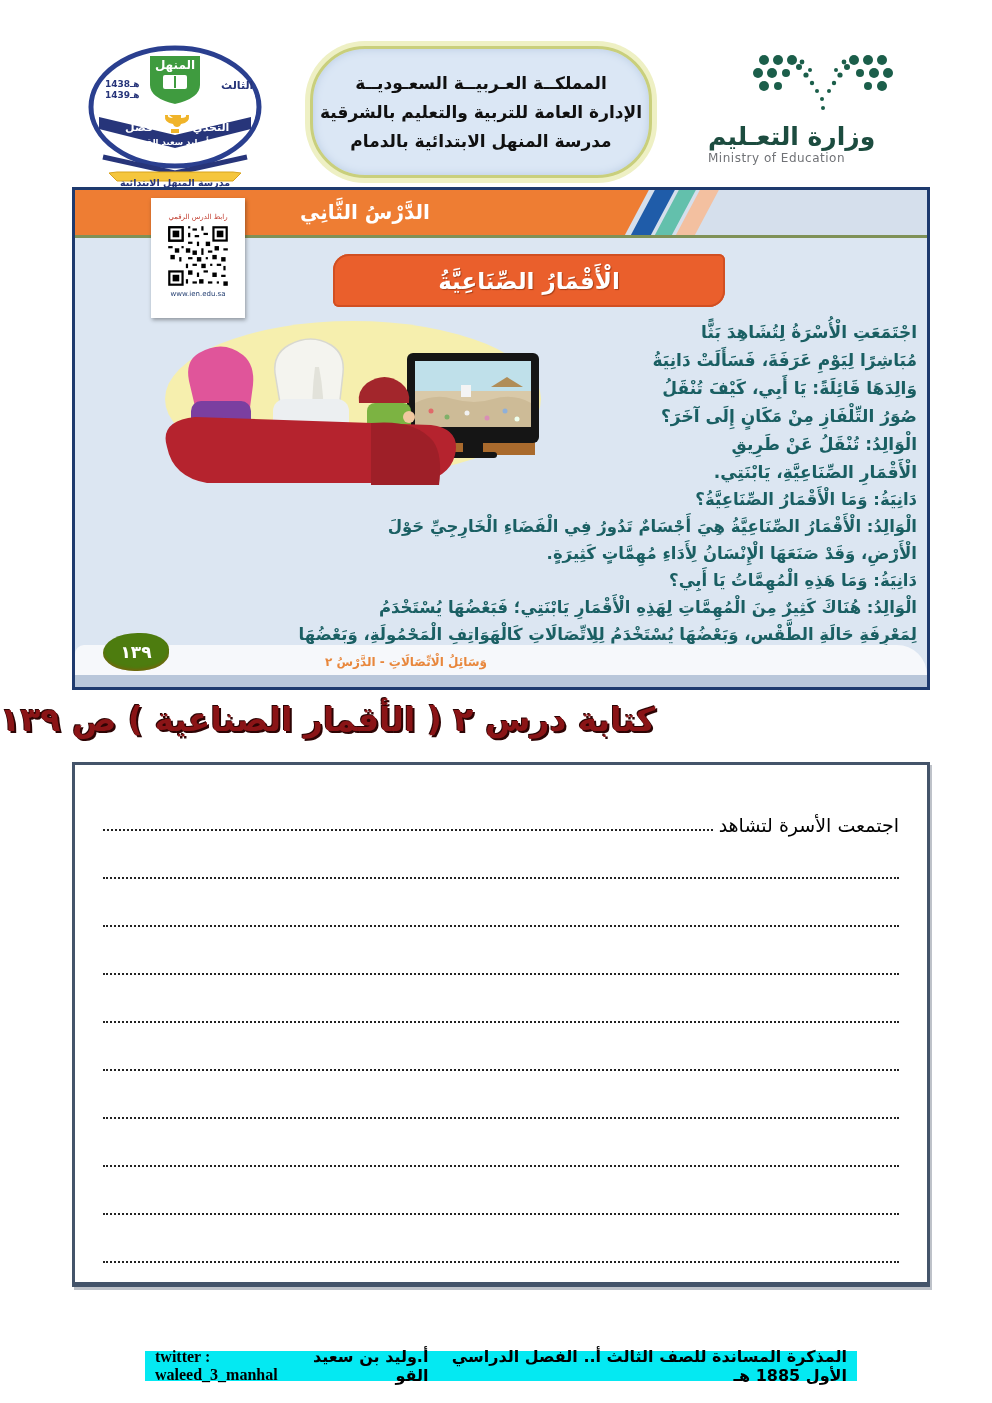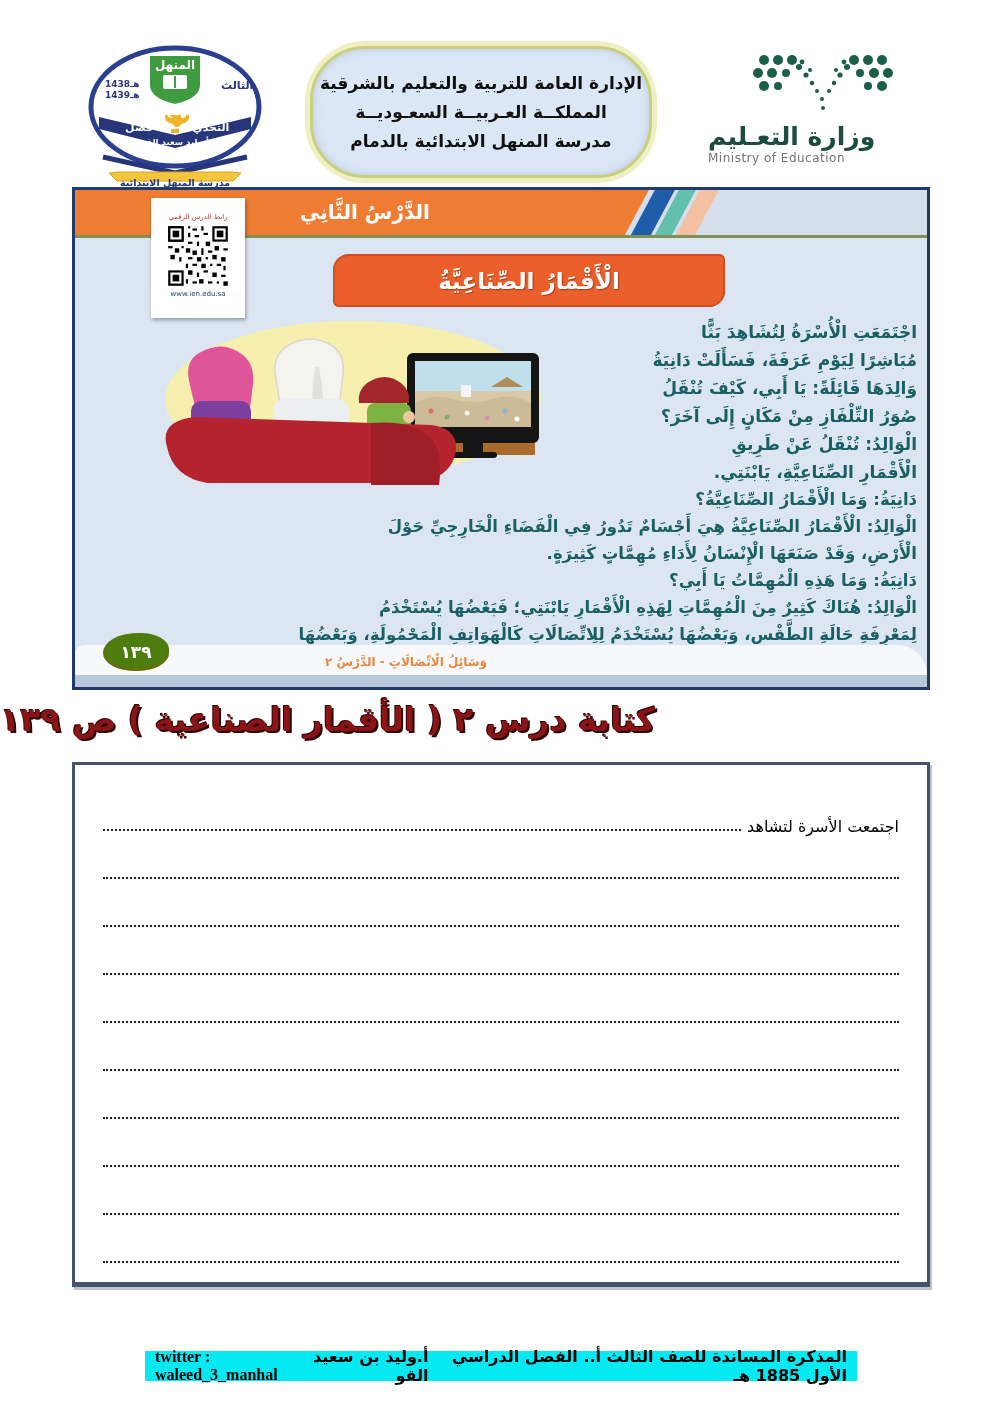--- a/index.html
+++ b/index.html
@@ -58,21 +58,21 @@
   
   .assignment-title { position:absolute; left:0; right:0; top:700px; text-align:left; direction:rtl;
                       font-size:33px; font-weight:bold; color:#8a1416;
                       text-shadow:2px 2px 0 #2d0404, -1px -1px 0 #2d0404; letter-spacing:1px; }
 
   
   .worksheet { position:absolute; left:72px; top:762px; width:858px; height:525px; background:#fff;
                border:3px solid #44546a; border-bottom-width:5px;
                box-shadow:2px 3px 0 rgba(110,120,135,.45); padding:24px 28px 0 28px; direction:rtl; }
   .ws-row { height:48px; display:flex; align-items:flex-end; direction:rtl; }
-  .ws-row .label { font-size:16px; color:#000; padding-left:6px; line-height:1; padding-bottom:2px; }
+  .ws-row .label { font-size:19px; color:#000; padding-left:6px; line-height:1; padding-bottom:2px; }
   .ws-row .dots { flex:1; border-bottom:2.6px dotted #222; margin-bottom:6px; }
 
   
   .footer-bar { position:absolute; left:145px; top:1351px; width:712px; height:30px; background:#04e9f2;
                 display:flex; direction:rtl; align-items:center; justify-content:space-between;
                 padding:0 10px; }
   .footer-bar .ar-note { font-size:16px; font-weight:bold; color:#000; }
   .footer-bar .teacher { font-size:16px; font-weight:bold; color:#000; }
   .footer-bar .twitter { font-size:16px; font-weight:bold; color:#000; direction:ltr;
                          font-family:"Liberation Serif", serif; }
@@ -95,22 +95,22 @@
     <text x="56" y="86" font-size="11" font-weight="bold" fill="#ffffff" text-anchor="middle">فصل</text>
     <text x="128" y="86" font-size="11" font-weight="bold" fill="#ffffff" text-anchor="middle">التحدي</text>
     <path d="M86 70 h12 v3 q6 0 5 -3 h3 q1 8 -8 9 q-1 3 -4 3 q-3 0 -4 -3 q-9 -1 -8 -9 h3 q-1 3 5 3 z M88 84 h8 v4 h-8 z" fill="#f0b429"></path>
     <text x="92" y="100" font-size="8.5" font-weight="bold" fill="#ffffff" text-anchor="middle">أ.وليد سعيد القو</text>
     <path d="M20 112 L92 128 L164 112" fill="none" stroke="#27357a" stroke-width="5"></path>
     <path d="M26 128 l8 8 h116 l8 -8 l-8 -1 h-116 z" fill="#f5c63d" stroke="#d8a41f" stroke-width="1"></path>
     <text x="92" y="141" font-size="9.5" font-weight="bold" fill="#27357a" text-anchor="middle">مدرسة المنهل الابتدائية</text>
   </svg>
 
   <div class="org-box">
+    <div>المملكــة العـربيــة السعـوديــة</div>
     <div>الإدارة العامة للتربية والتعليم بالشرقية</div>
-    <div>المملكــة العـربيــة السعـوديــة</div>
     <div>مدرسة المنهل الابتدائية بالدمام</div>
   </div>
 
   <div class="ministry">
     <svg width="250" height="66" viewBox="0 0 250 66">
       <g fill="#1b5e4a">
         <circle cx="66" cy="10" r="5"></circle>
           <circle cx="80" cy="10" r="5"></circle>
           <circle cx="94" cy="10" r="5"></circle>
         <circle cx="60" cy="23" r="5"></circle>

